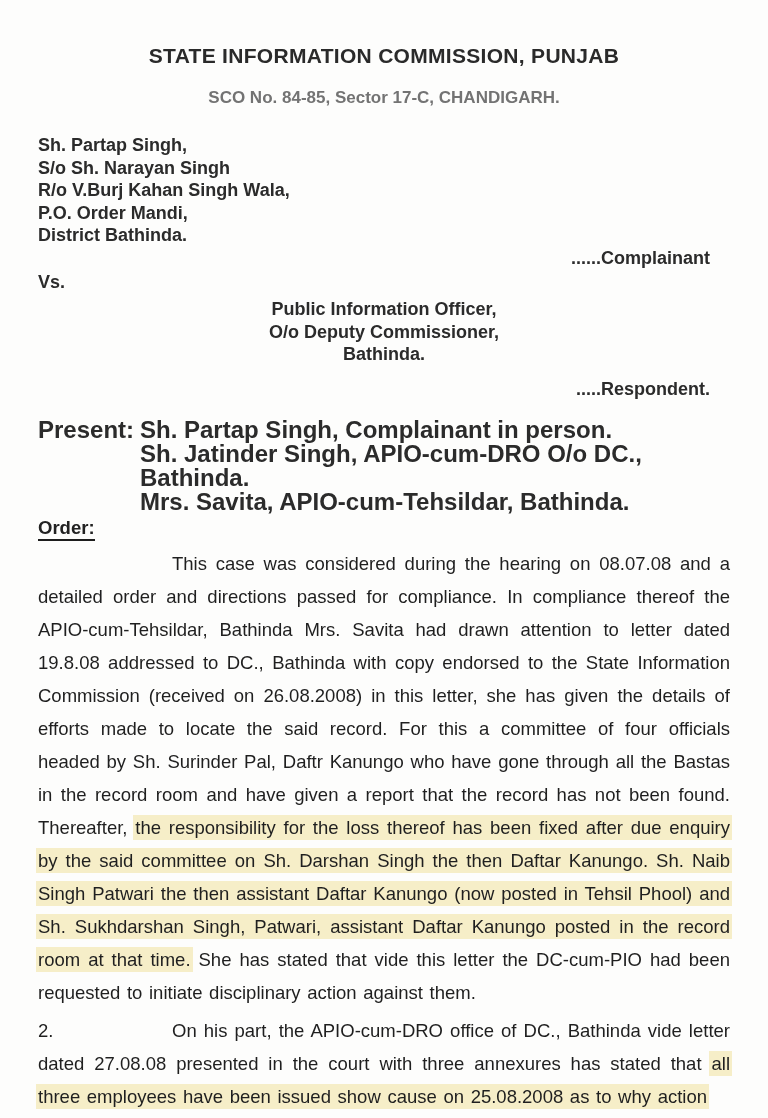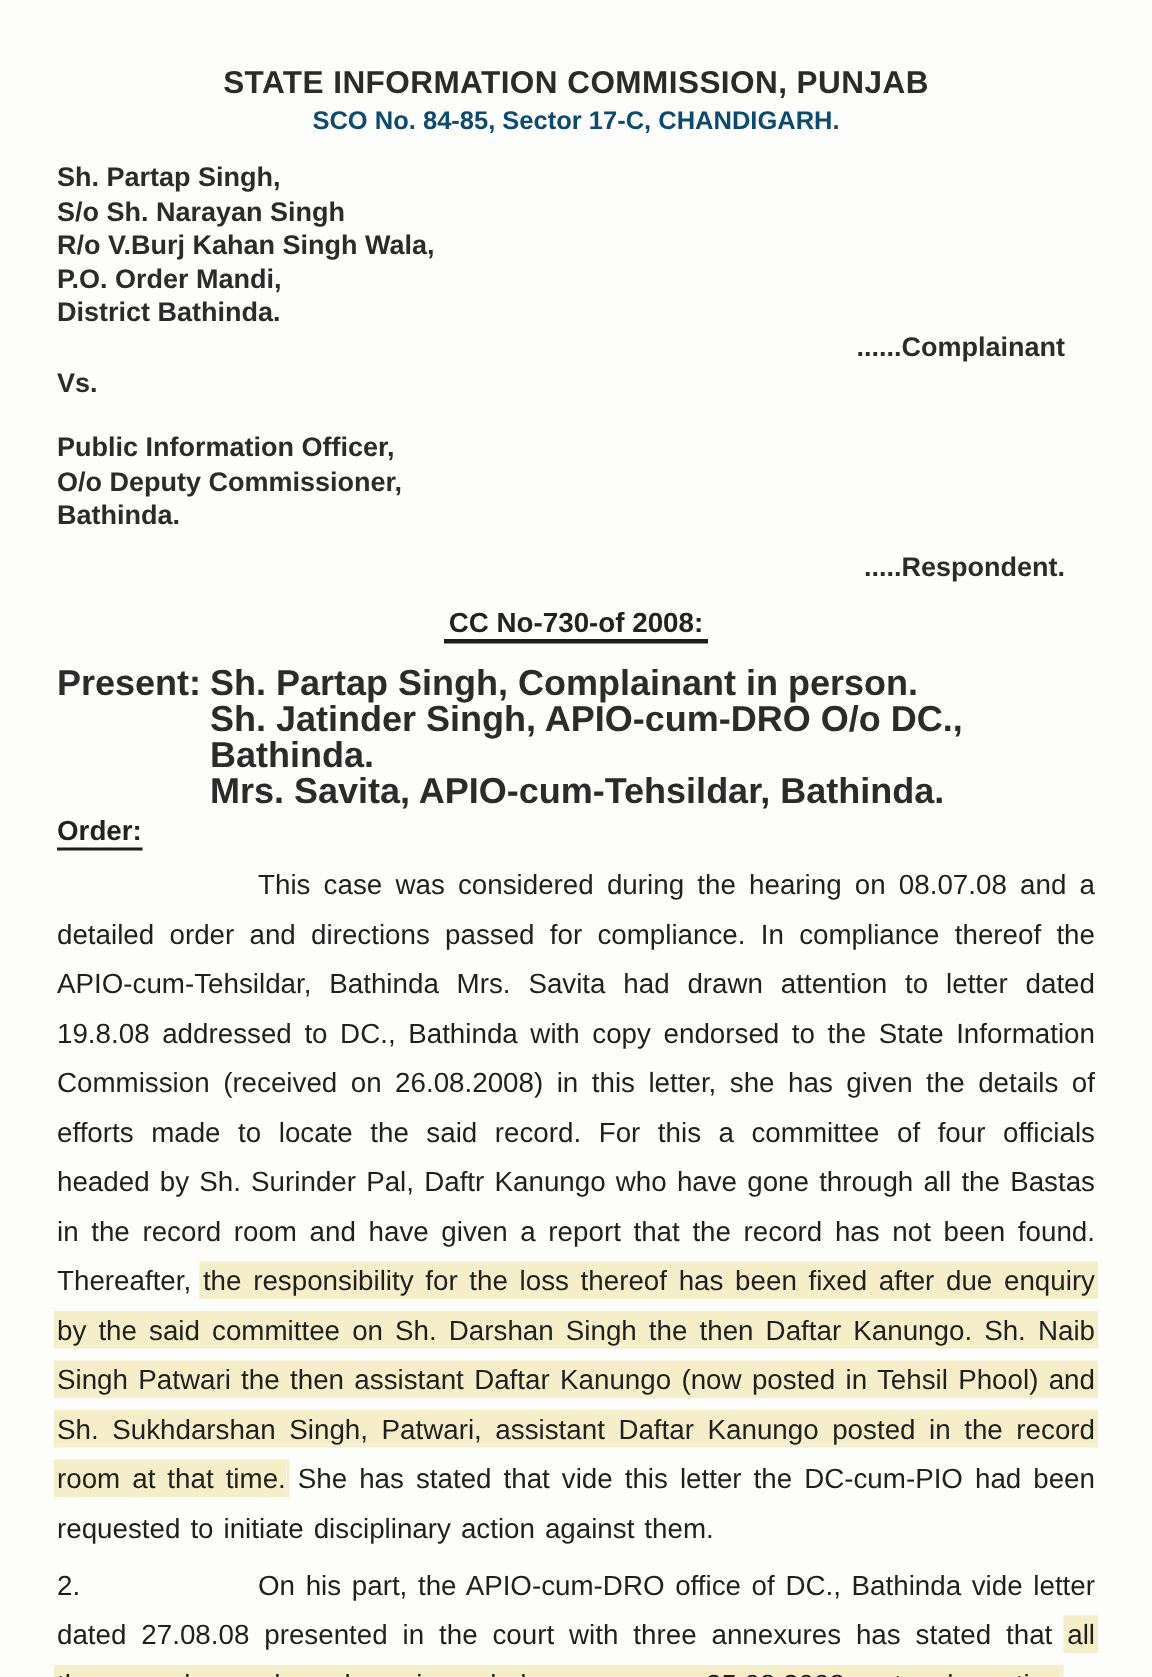--- a/index.html
+++ b/index.html
@@ -20,32 +20,32 @@
     text-align: center;
     font-weight: bold;
     font-size: 21px;
     letter-spacing: 0.3px;
     color: #2a2a2a;
   }
   .subtitle {
     text-align: center;
     font-weight: bold;
     font-size: 17px;
-    margin-top: 3px;
-    color: #0c4a6e;
+    margin-top: 20px;
+    color: #737373;
   }
 
   .party {
     font-weight: bold;
     font-size: 18px;
     line-height: 22.5px;
     color: #2b2b2b;
   }
-  .party.complainant { margin-top: 16px; }
-  .party.respondent  { margin-top: 21px; }
+  .party.complainant { margin-top: 26px; }
+  .party.respondent  { margin-top: 5px; text-align: center; }
 
   .party-role {
     text-align: right;
     padding-right: 20px;
     font-weight: bold;
     font-size: 18px;
     line-height: 22.5px;
     color: #2b2b2b;
   }
   .party-role.respondent-role { margin-top: 12px; }
@@ -134,23 +134,20 @@
     <div class="versus">Vs.</div>
 
     <section class="party respondent">
       <div>Public Information Officer,</div>
       <div>O/o Deputy Commissioner,</div>
       <div>Bathinda.</div>
     </section>
 
     <div class="party-role respondent-role">.....Respondent.</div>
 
-    <div class="case-no">
-      <span>CC No-730-of 2008:</span>
-    </div>
 
     <section class="present">
       <div class="present-label">Present:</div>
       <div class="present-entries">
         <div>Sh. Partap Singh, Complainant in person.</div>
         <div>Sh. Jatinder Singh, APIO-cum-DRO O/o DC., Bathinda.</div>
         <div>Mrs. Savita, APIO-cum-Tehsildar, Bathinda.</div>
       </div>
     </section>
 

